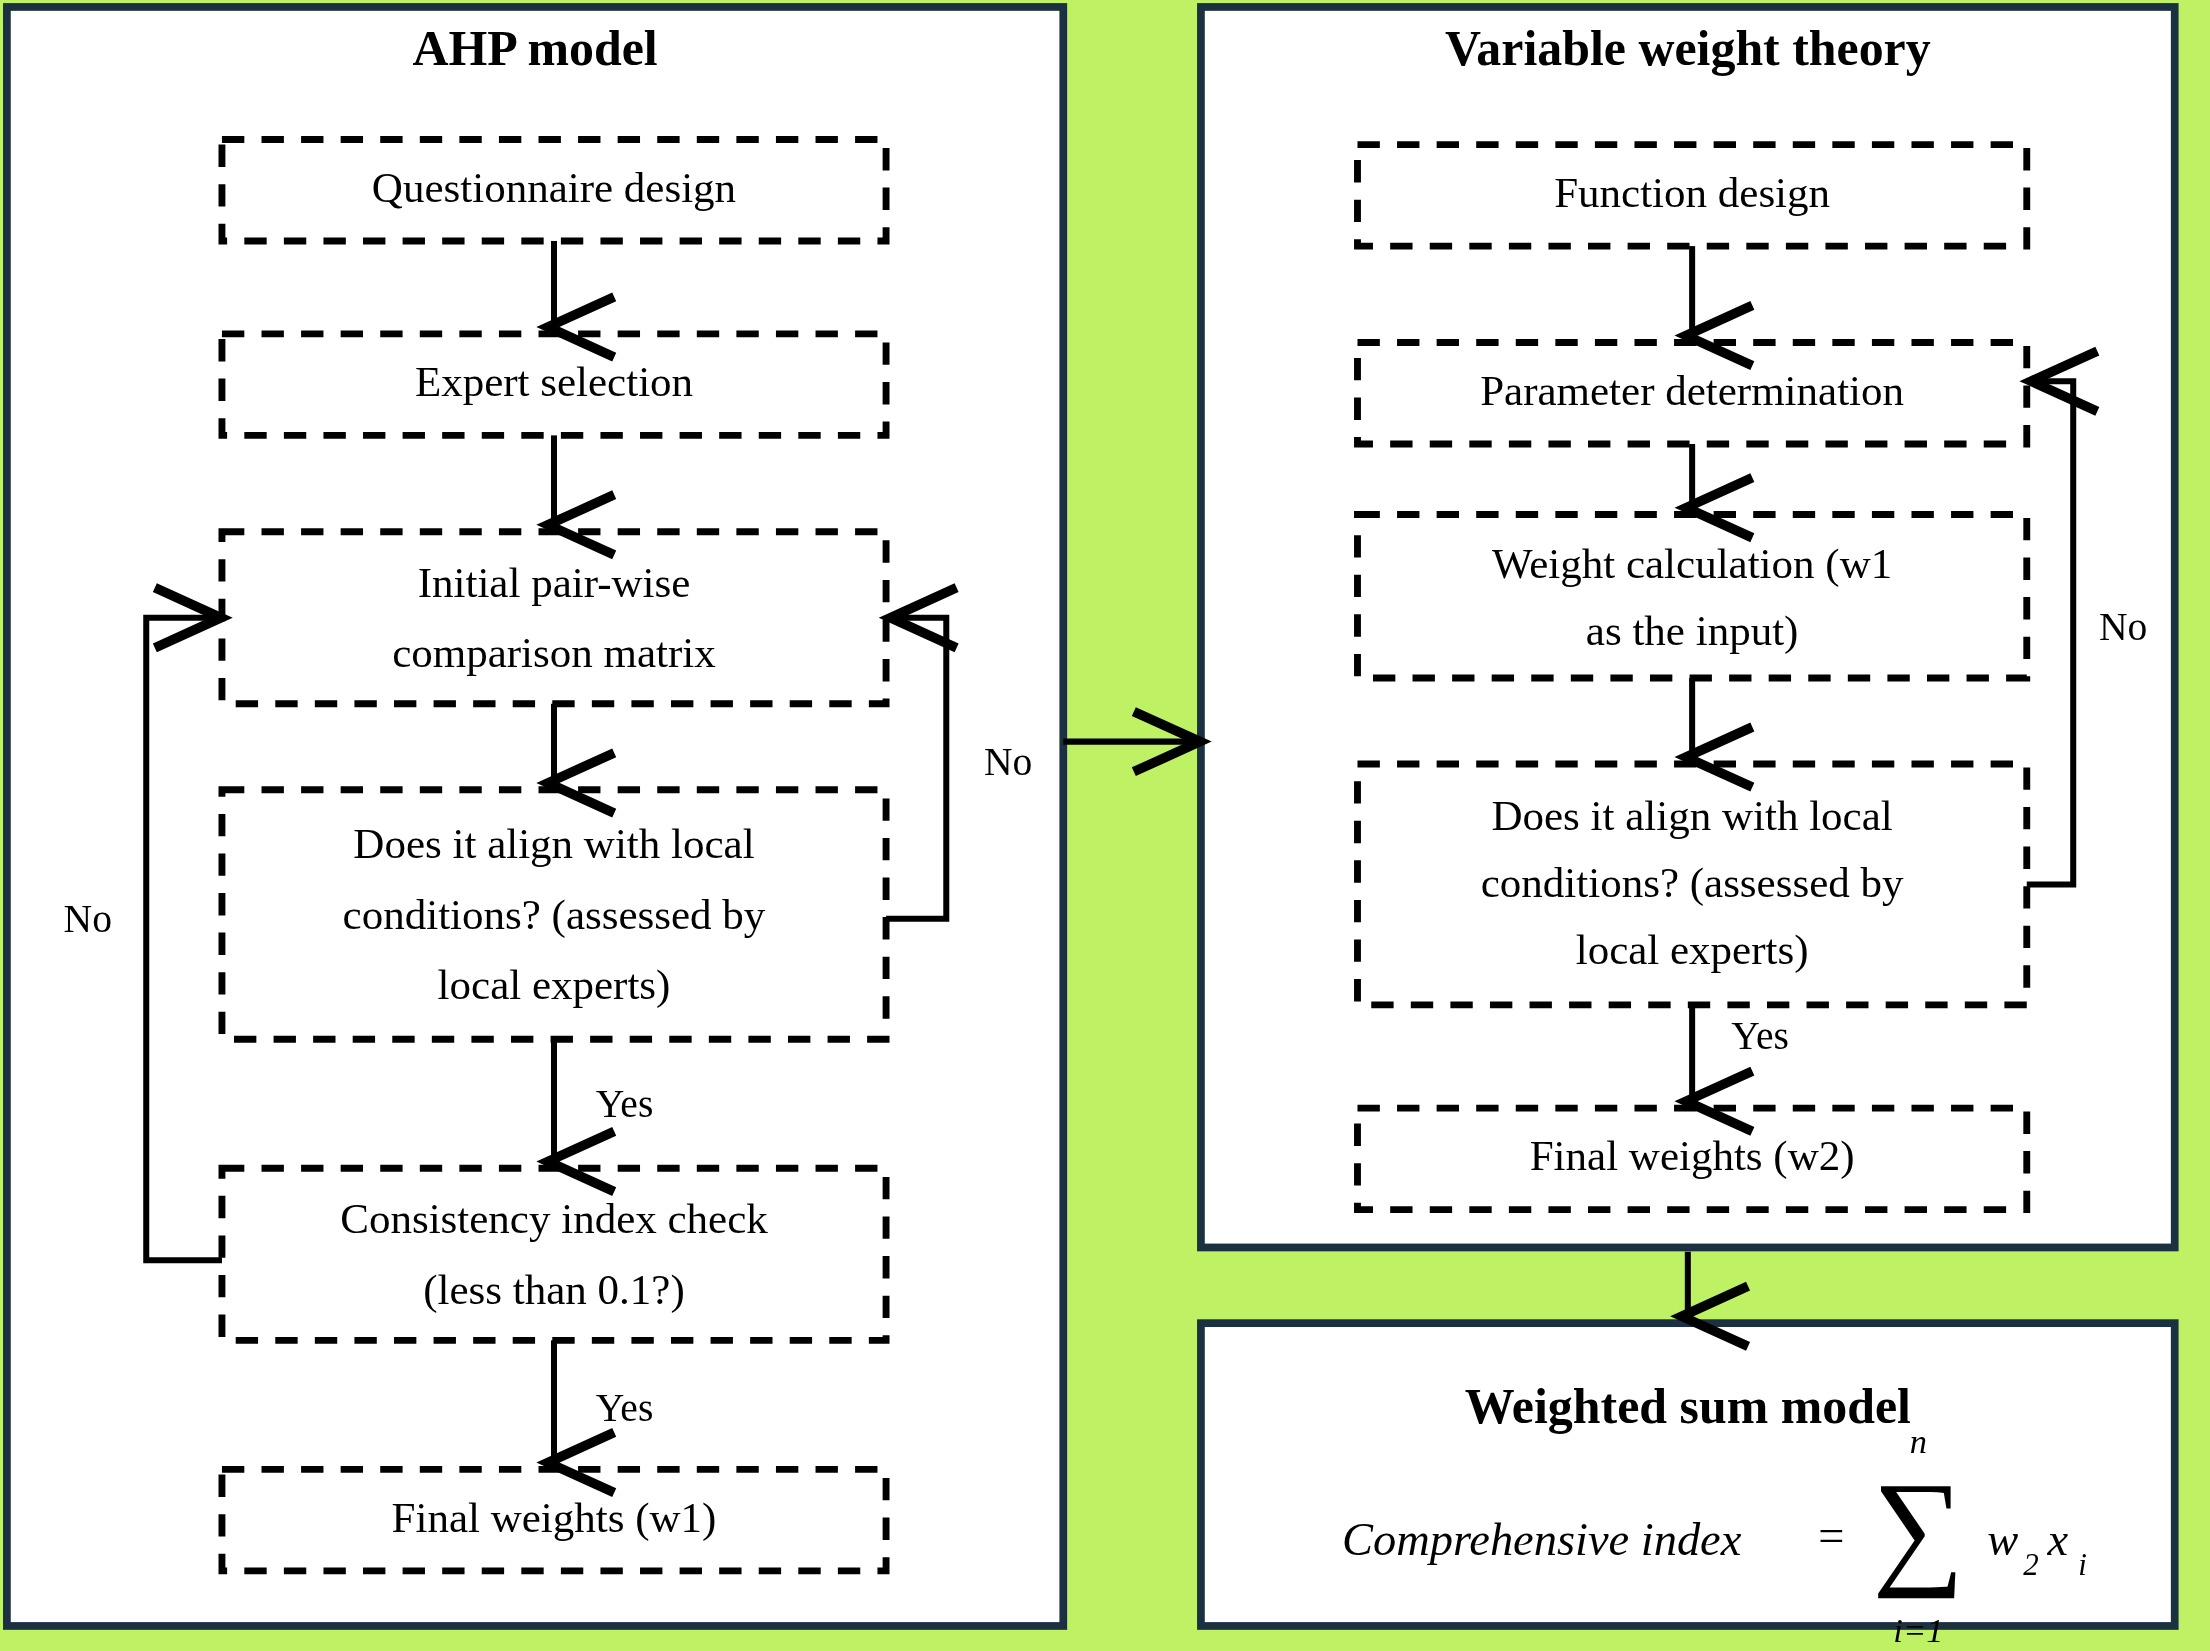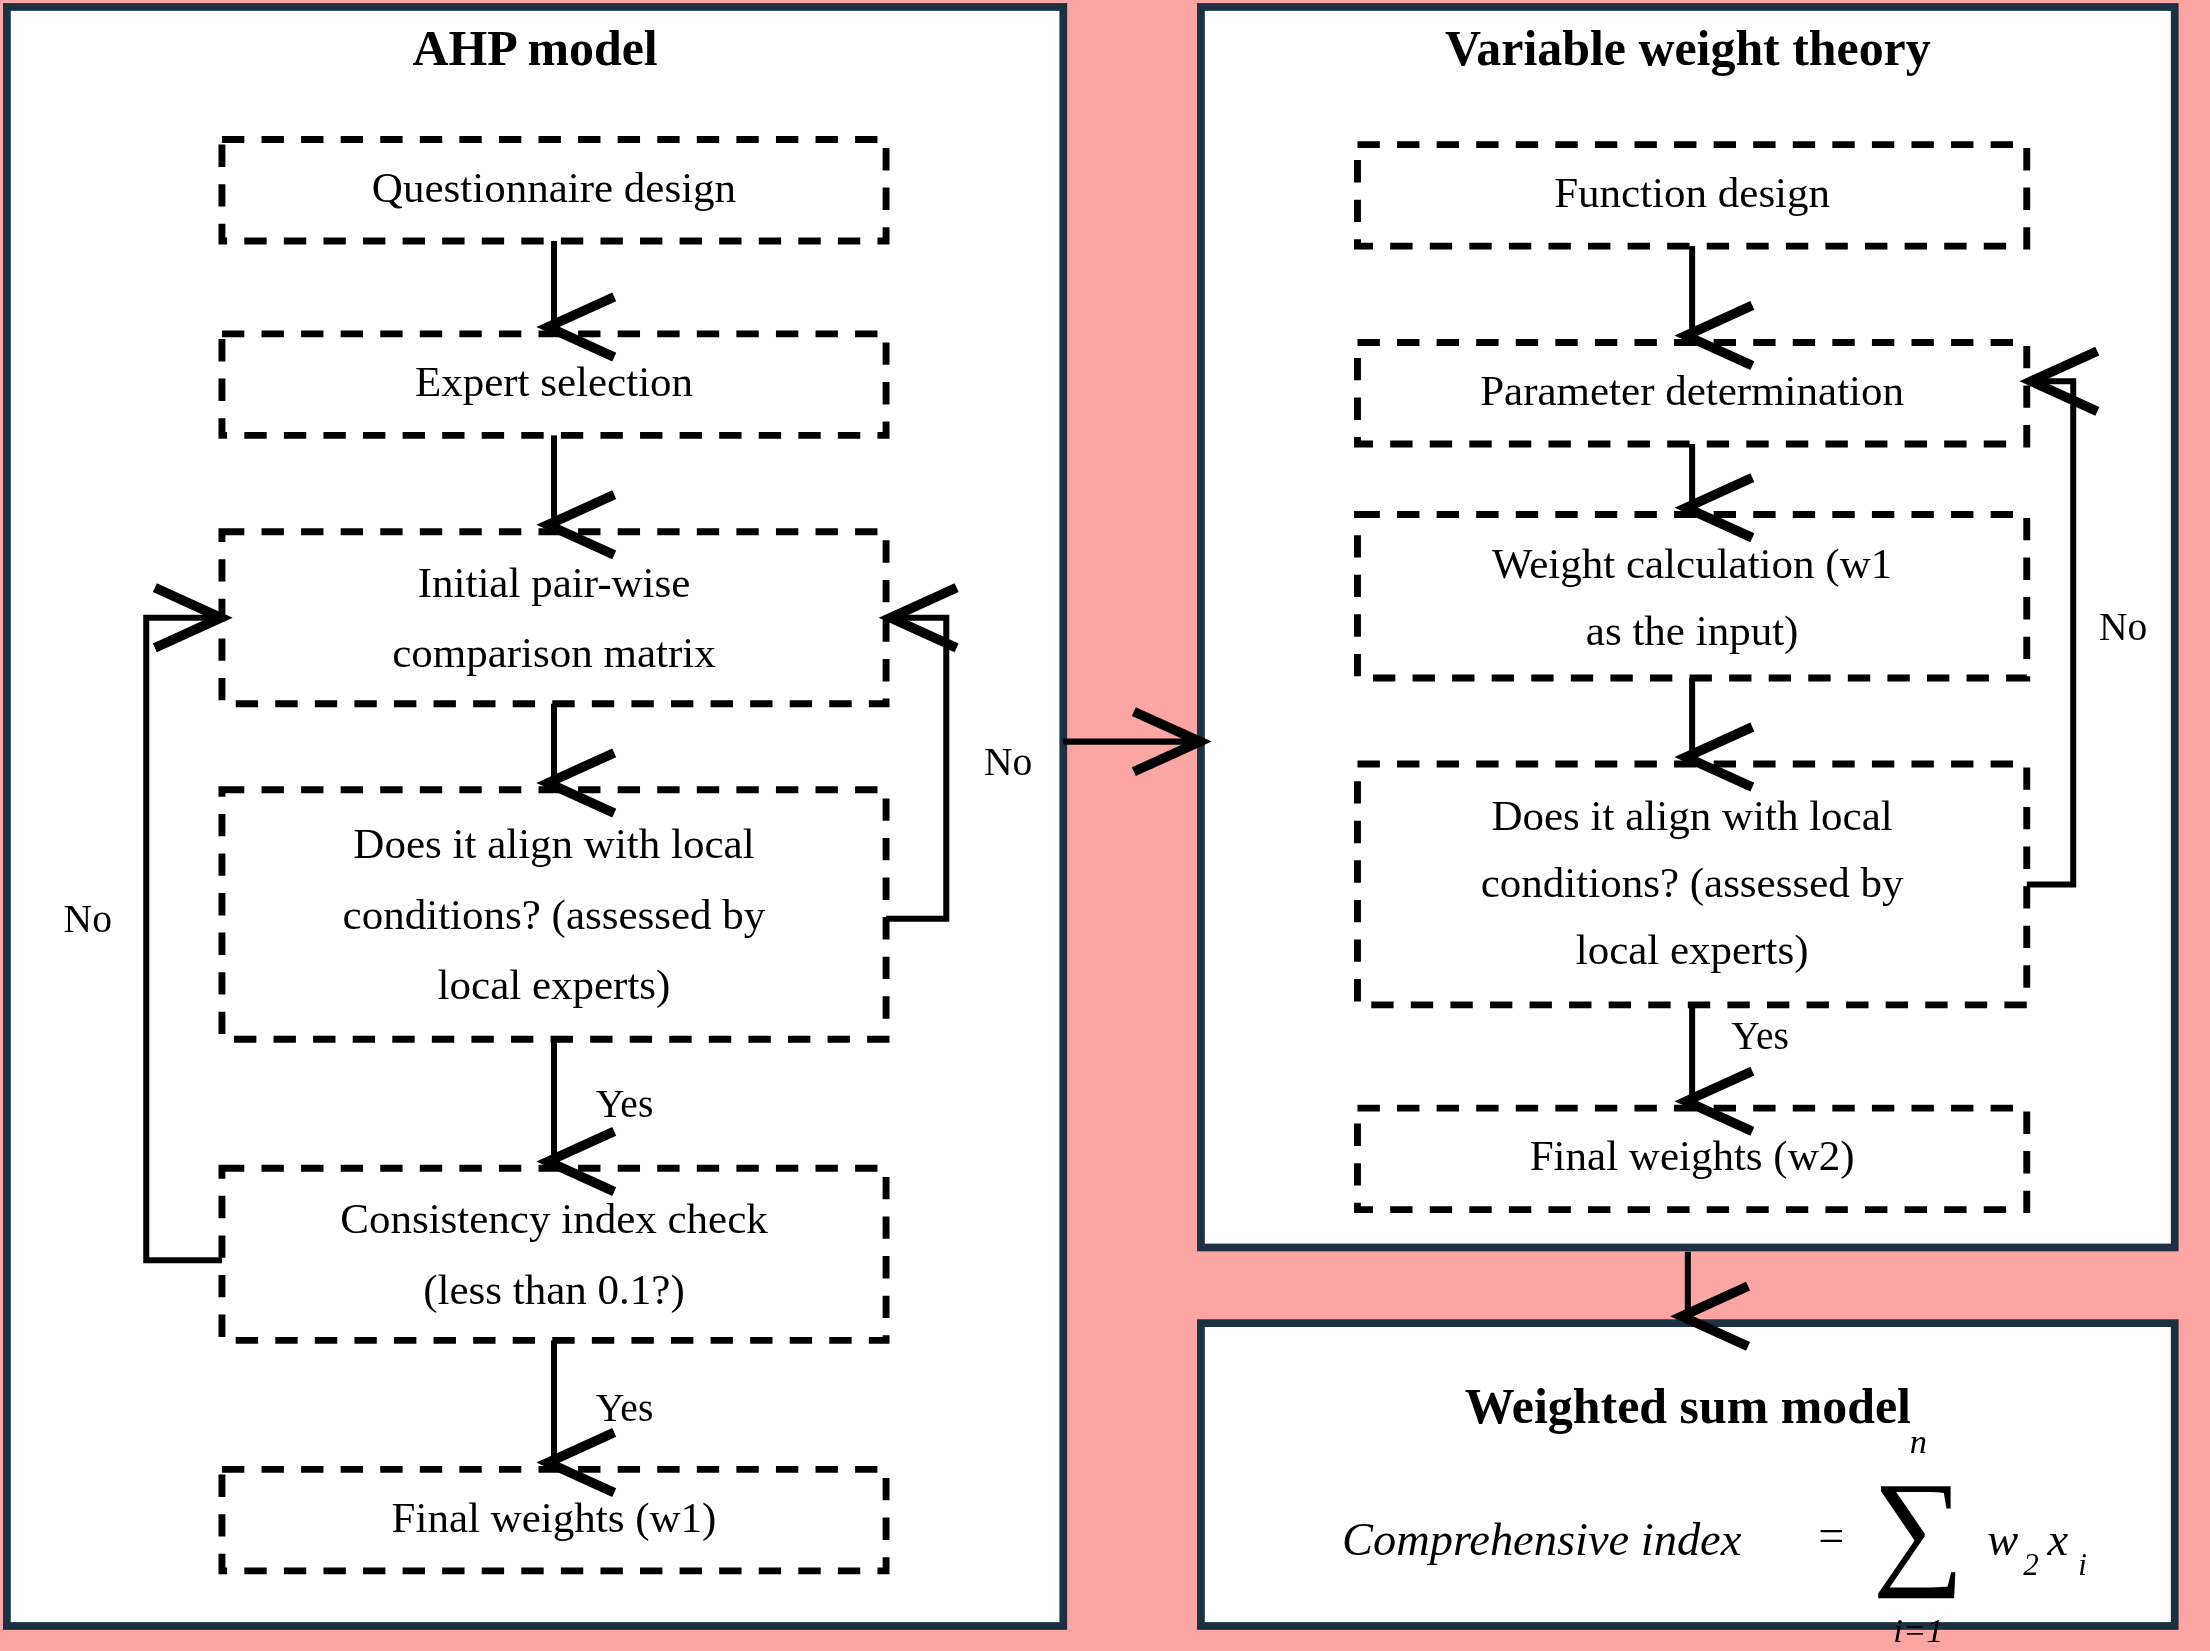--- a/index.html
+++ b/index.html
@@ -10,21 +10,21 @@
   body {
     width: 2210px;
     height: 1651px;
     font-family: "Liberation Serif", "DejaVu Serif", serif;
     overflow: hidden;
   }
   #stage {
     position: relative;
     width: 2210px;
     height: 1651px;
-    background: #fca5a5;
+    background: #bef264;
   }
   svg.layer {
     position: absolute;
     top: 0;
     left: 0;
     width: 2210px;
     height: 1651px;
   }
   .panel-rect {
     fill: #ffffff;

